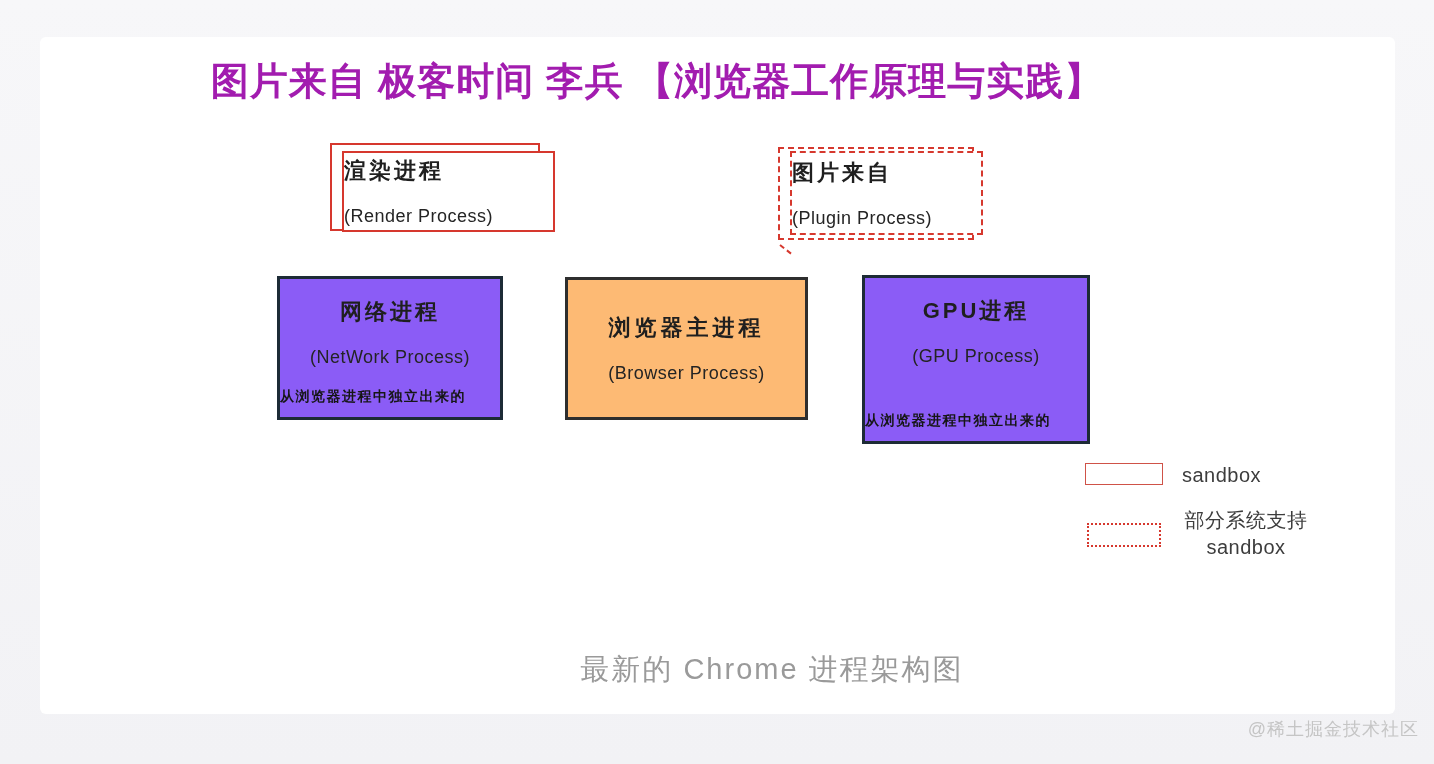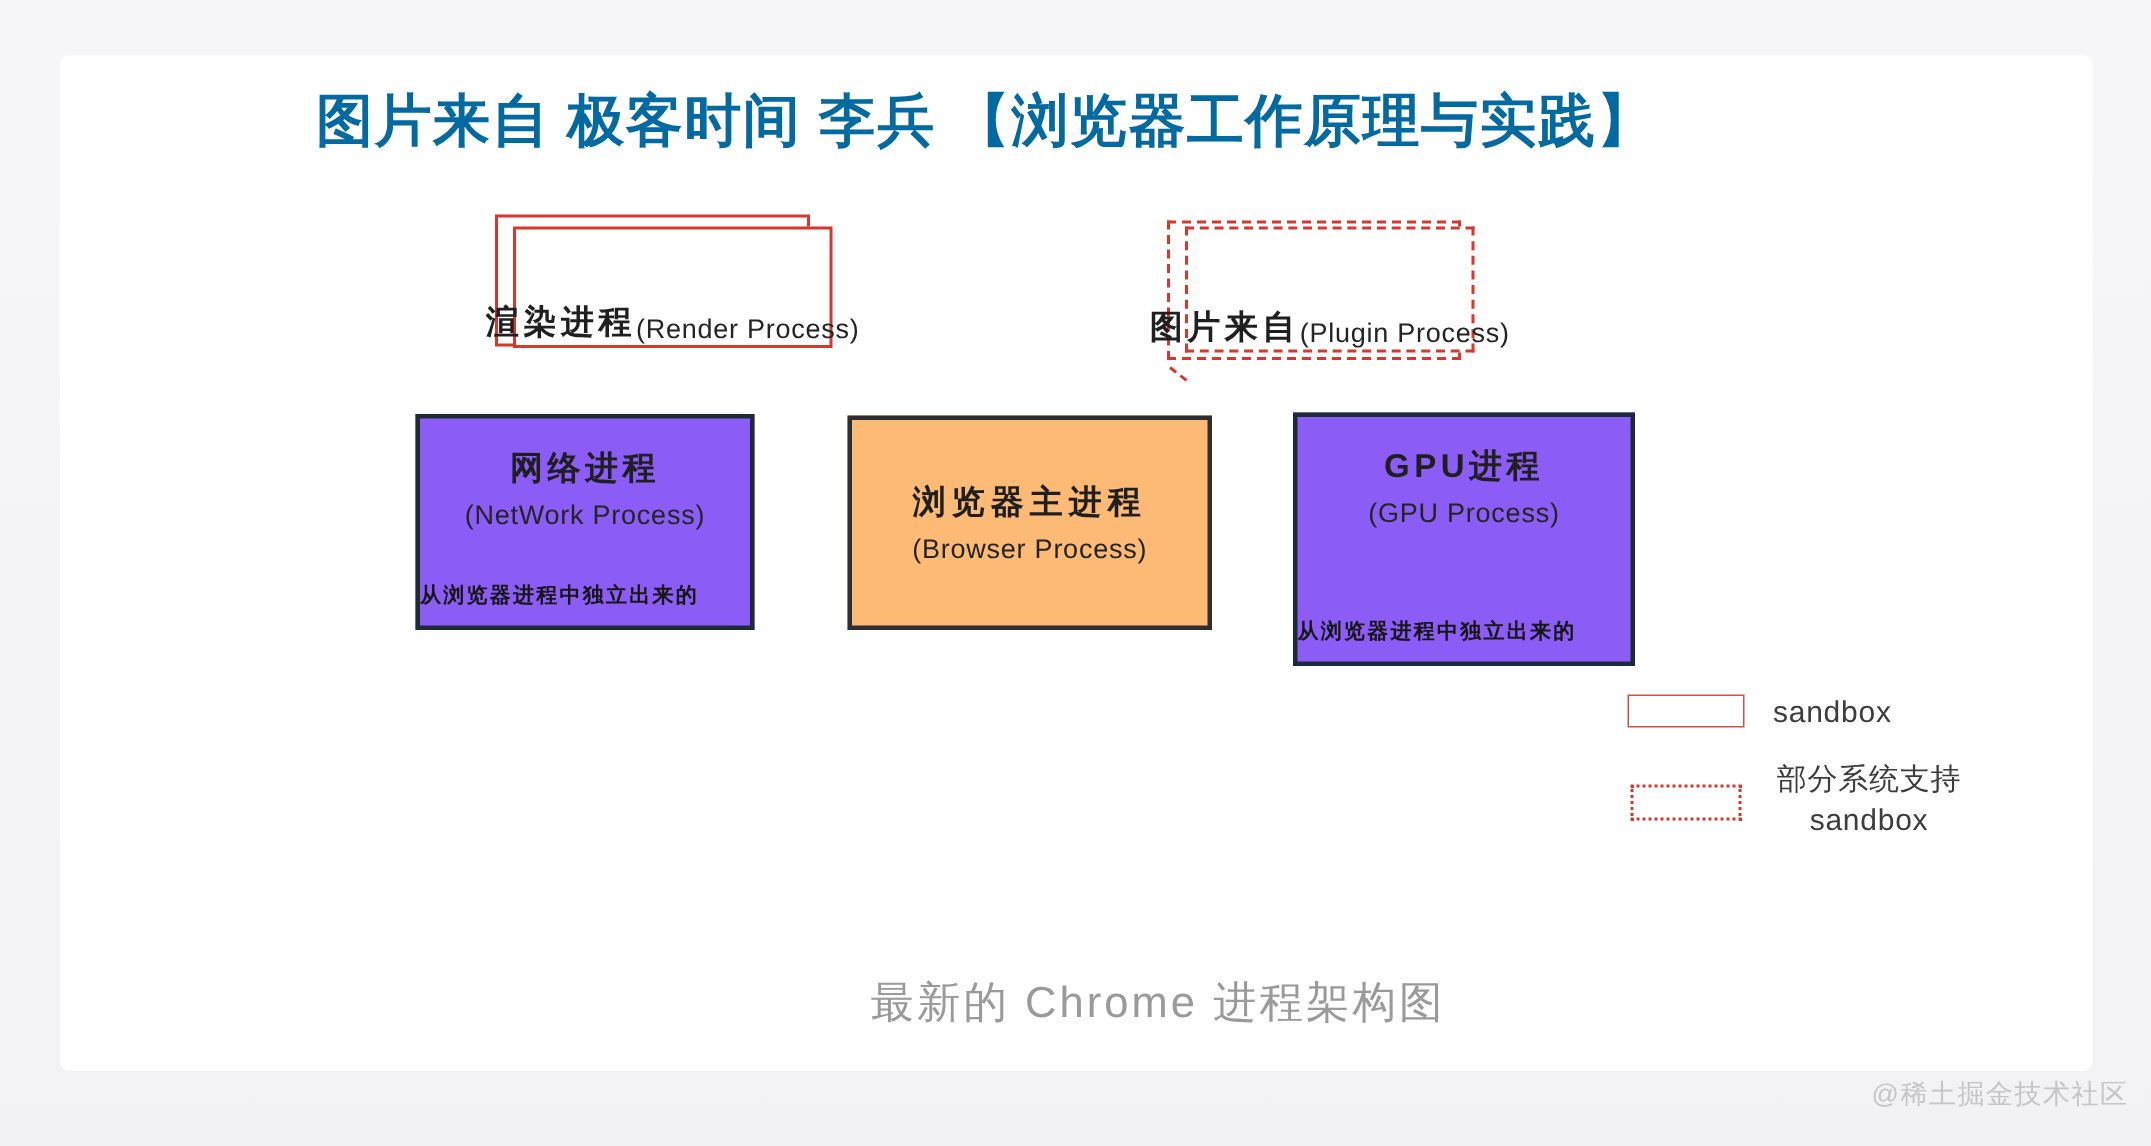--- a/index.html
+++ b/index.html
@@ -16,52 +16,52 @@
   }
   .card{
     position:absolute;left:40px;top:37px;
     width:1355px;height:677px;
     background:#ffffff;border-radius:6px;
   }
   .main-title{
     position:absolute;left:77px;top:22px;width:1080px;
     text-align:center;
     font-size:38px;font-weight:700;letter-spacing:1px;
-    color:#0369a1;line-height:44px;
+    color:#a21caf;line-height:44px;
     white-space:nowrap;
   }
   
   .stack{position:absolute;}
   .stack-back{
     position:absolute;box-sizing:border-box;background:#ffffff;
   }
   .stack-front{
     position:absolute;box-sizing:border-box;background:#ffffff;
-    display:flex;flex-direction:row;align-items:flex-end;justify-content:center;
+    display:flex;flex-direction:column;align-items:flex-start;justify-content:center;
   }
   .solid-red{border:2px solid #d6382e;}
   .dashed-red{border:2px dashed #d6382e;}
   .stack-render{left:287px;top:106px;width:240px;height:135px;}
   .stack-render .stack-back{left:3px;top:0;width:210px;height:88px;}
   .stack-render .stack-front{left:15px;top:8px;width:213px;height:81px;}
   .stack-plugin{left:738px;top:107px;width:250px;height:140px;}
   .stack-plugin .stack-back{left:0;top:3px;width:196px;height:93px;}
   .stack-plugin .stack-front{left:12px;top:7px;width:193px;height:84px;}
   .plugin-tail{
     position:absolute;left:2px;top:100px;width:14px;height:0;
     border-bottom:2px dashed #d6382e;
     transform:rotate(38deg);transform-origin:left center;
   }
   .box-title-cjk{
     font-size:22px;font-weight:600;letter-spacing:3px;color:#1f1f1f;
     white-space:nowrap;
   }
   .box-subtitle{
     font-size:18px;font-weight:500;letter-spacing:0.5px;color:#242424;
-    margin-top:6px;white-space:nowrap;
+    margin-top:20px;white-space:nowrap;
   }
   
   .proc-box{
     position:absolute;box-sizing:border-box;
     display:flex;flex-direction:column;align-items:center;
   }
   .proc-blue{
     background:#8b5cf6;border:3px solid #1d2b36;padding-top:18px;
   }
   .proc-white{

